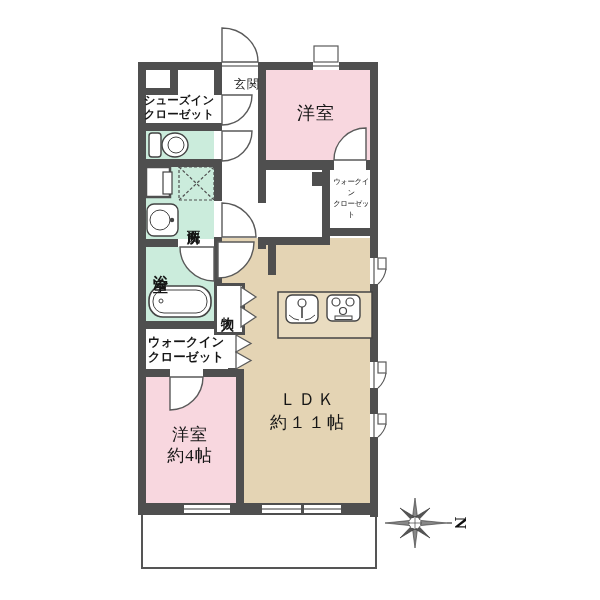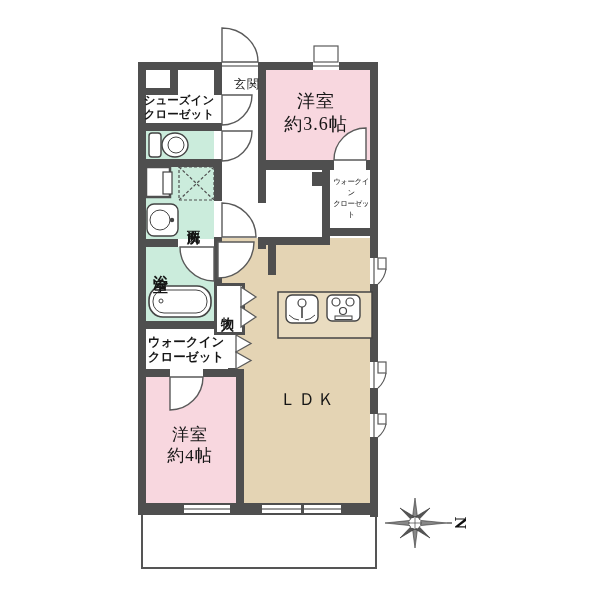--- a/index.html
+++ b/index.html
@@ -202,26 +202,26 @@
     <span>クローゼット</span>
   </div>
 
   <div class="lbl" style="left:142px;top:424px;width:96px;height:42px;font-size:17px;line-height:21px;letter-spacing:1px;">
     <span>洋室</span>
     <span>約4帖</span>
   </div>
 
   <div class="lbl" style="left:262px;top:90px;width:108px;height:46px;font-size:18px;line-height:23px;letter-spacing:1px;">
     <span>洋室</span>
-    <span>約3.6帖</span>
   </div>
 
 
   <div class="lbl" style="left:330px;top:186px;width:42px;height:24px;font-size:7.5px;line-height:11px;letter-spacing:-0.5px;">
     <span>ウォークイン</span>
     <span>クローゼット</span>
   </div>
 
   <div class="lbl" style="left:256px;top:388px;width:104px;height:46px;font-size:17px;line-height:23px;letter-spacing:2px;justify-content:space-between;">
     <span>ＬＤＫ</span>
+    <span>約１１帖</span>
   </div>
 
 </div>
 
 </body></html>

